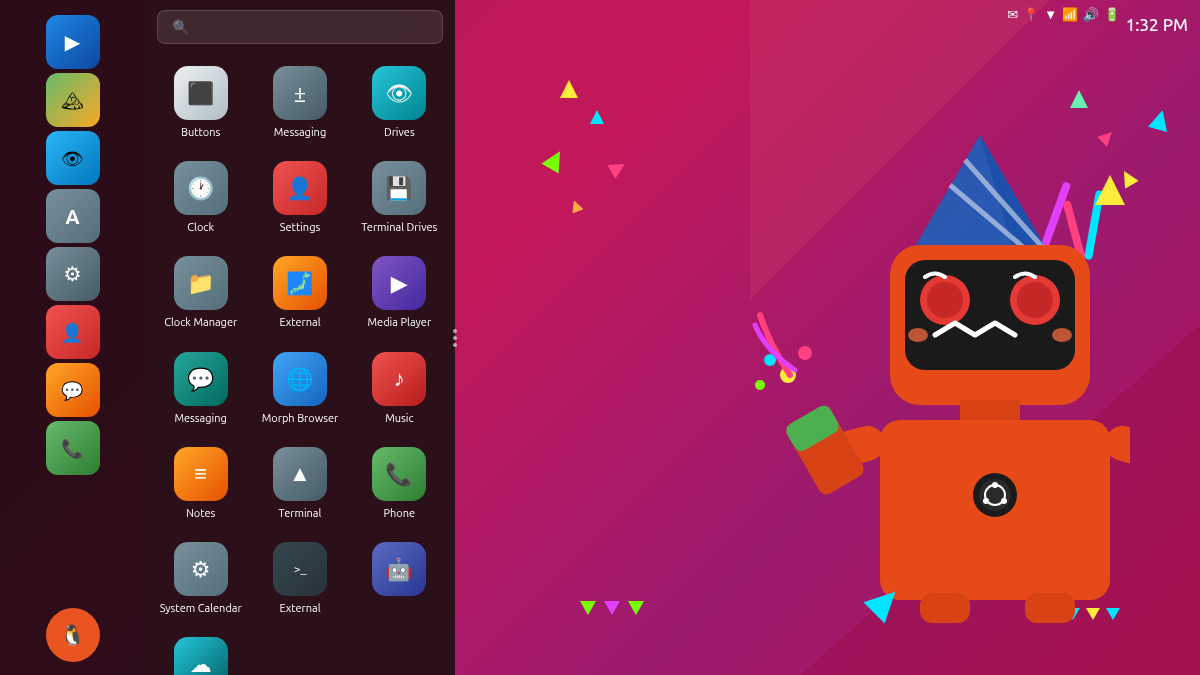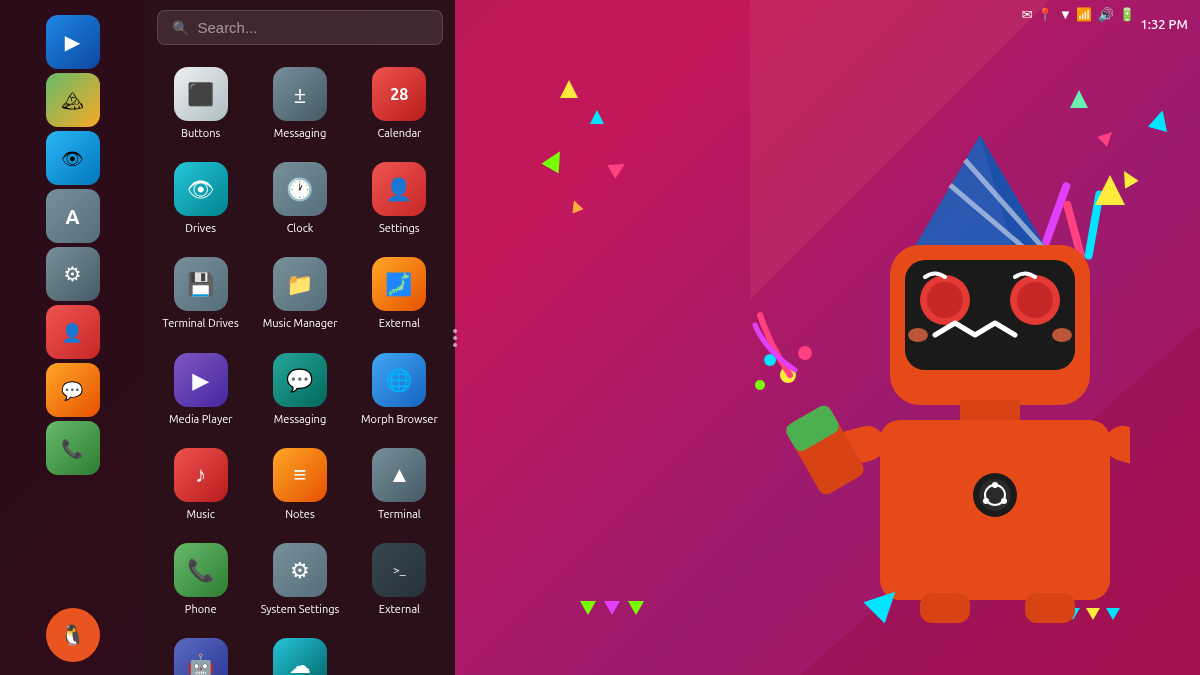--- a/index.html
+++ b/index.html
@@ -103,21 +103,21 @@
       display: flex;
       align-items: center;
       justify-content: flex-end;
       padding: 0 12px;
       gap: 6px;
       z-index: 11;
     }
 
     .status-time {
       color: #fff;
-      font-size: 13px;
+      font-size: 17px;
       font-weight: 500;
       margin-top: 20px;
     }
 
     
     .search-bar {
       margin: 10px 12px 8px;
       background: rgba(255,255,255,0.1);
       border-radius: 8px;
       padding: 8px 14px;
@@ -349,55 +349,50 @@
     <div class="sidebar-spacer"></div>
     <div class="sidebar-icon sidebar-icon-ubuntu" style="margin-bottom:8px;display:flex;align-items:center;justify-content:center;">
       <span style="font-size:20px;">🐧</span>
     </div>
   </div>
 
   <div class="launcher">
 
     <div class="search-bar">
       <span style="color:rgba(255,255,255,0.5);font-size:14px;">🔍</span>
-      <input type="text" placeholder="Search..." style="">
     </div>
 
     <div class="app-grid" id="app-grid">
     <div class="app-item">
           <div class="app-icon" style="background: linear-gradient(135deg, rgb(236, 239, 241), rgb(176, 190, 197)); color: white;">⬛</div>
           <span class="app-label">Buttons</span>
         </div>
         <div class="app-item">
           <div class="app-icon" style="background: linear-gradient(135deg, rgb(120, 144, 156), rgb(69, 90, 100)); color: white;">±</div>
           <span class="app-label">Messaging</span>
         </div>
         <div class="app-item">
-          <div class="app-icon" style="background: linear-gradient(135deg, rgb(239, 83, 80), rgb(183, 28, 28)); font-size: 16px; font-weight: bold; color: white;">28</div>
-          <span class="app-label">Calendar</span>
-        </div>
-        <div class="app-item">
           <div class="app-icon" style="background: linear-gradient(135deg, rgb(38, 198, 218), rgb(0, 131, 143)); color: white;">👁</div>
           <span class="app-label">Drives</span>
         </div>
         <div class="app-item">
           <div class="app-icon" style="background: linear-gradient(135deg, rgb(120, 144, 156), rgb(84, 110, 122)); color: white;">🕐</div>
           <span class="app-label">Clock</span>
         </div>
         <div class="app-item">
           <div class="app-icon" style="background: linear-gradient(135deg, rgb(239, 83, 80), rgb(198, 40, 40)); color: white;">👤</div>
           <span class="app-label">Settings</span>
         </div>
         <div class="app-item">
           <div class="app-icon" style="background: linear-gradient(135deg, rgb(120, 144, 156), rgb(84, 110, 122)); color: white;">💾</div>
           <span class="app-label">Terminal Drives</span>
         </div>
         <div class="app-item">
           <div class="app-icon" style="background: linear-gradient(135deg, rgb(120, 144, 156), rgb(84, 110, 122)); color: white;">📁</div>
-          <span class="app-label">Music Manager</span>
+          <span class="app-label">Clock Manager</span>
         </div>
         <div class="app-item">
           <div class="app-icon" style="background: linear-gradient(135deg, rgb(255, 167, 38), rgb(230, 81, 0)); color: white;">🗾</div>
           <span class="app-label">External</span>
         </div>
         <div class="app-item">
           <div class="app-icon" style="background: linear-gradient(135deg, rgb(126, 87, 194), rgb(69, 39, 160)); color: white;">▶</div>
           <span class="app-label">Media Player</span>
         </div>
         <div class="app-item">
@@ -419,21 +414,21 @@
         <div class="app-item">
           <div class="app-icon" style="background: linear-gradient(135deg, rgb(120, 144, 156), rgb(69, 90, 100)); color: white;">▲</div>
           <span class="app-label">Terminal</span>
         </div>
         <div class="app-item">
           <div class="app-icon" style="background: linear-gradient(135deg, rgb(102, 187, 106), rgb(46, 125, 50)); color: white;">📞</div>
           <span class="app-label">Phone</span>
         </div>
         <div class="app-item">
           <div class="app-icon" style="background: linear-gradient(135deg, rgb(120, 144, 156), rgb(84, 110, 122)); color: white;">⚙</div>
-          <span class="app-label">System Settings</span>
+          <span class="app-label">System Calendar</span>
         </div>
         <div class="app-item">
           <div class="app-icon" style="background: linear-gradient(135deg, rgb(55, 71, 79), rgb(38, 50, 56)); font-size: 12px; color: white;">&gt;_</div>
           <span class="app-label">External</span>
         </div>
         <div class="app-item">
           <div class="app-icon" style="background: linear-gradient(135deg, rgb(92, 107, 192), rgb(40, 53, 147)); color: white;">🤖</div>
         </div>
         <div class="app-item">
           <div class="app-icon" style="background: linear-gradient(135deg, rgb(38, 198, 218), rgb(0, 96, 100)); color: white;">☁</div>

